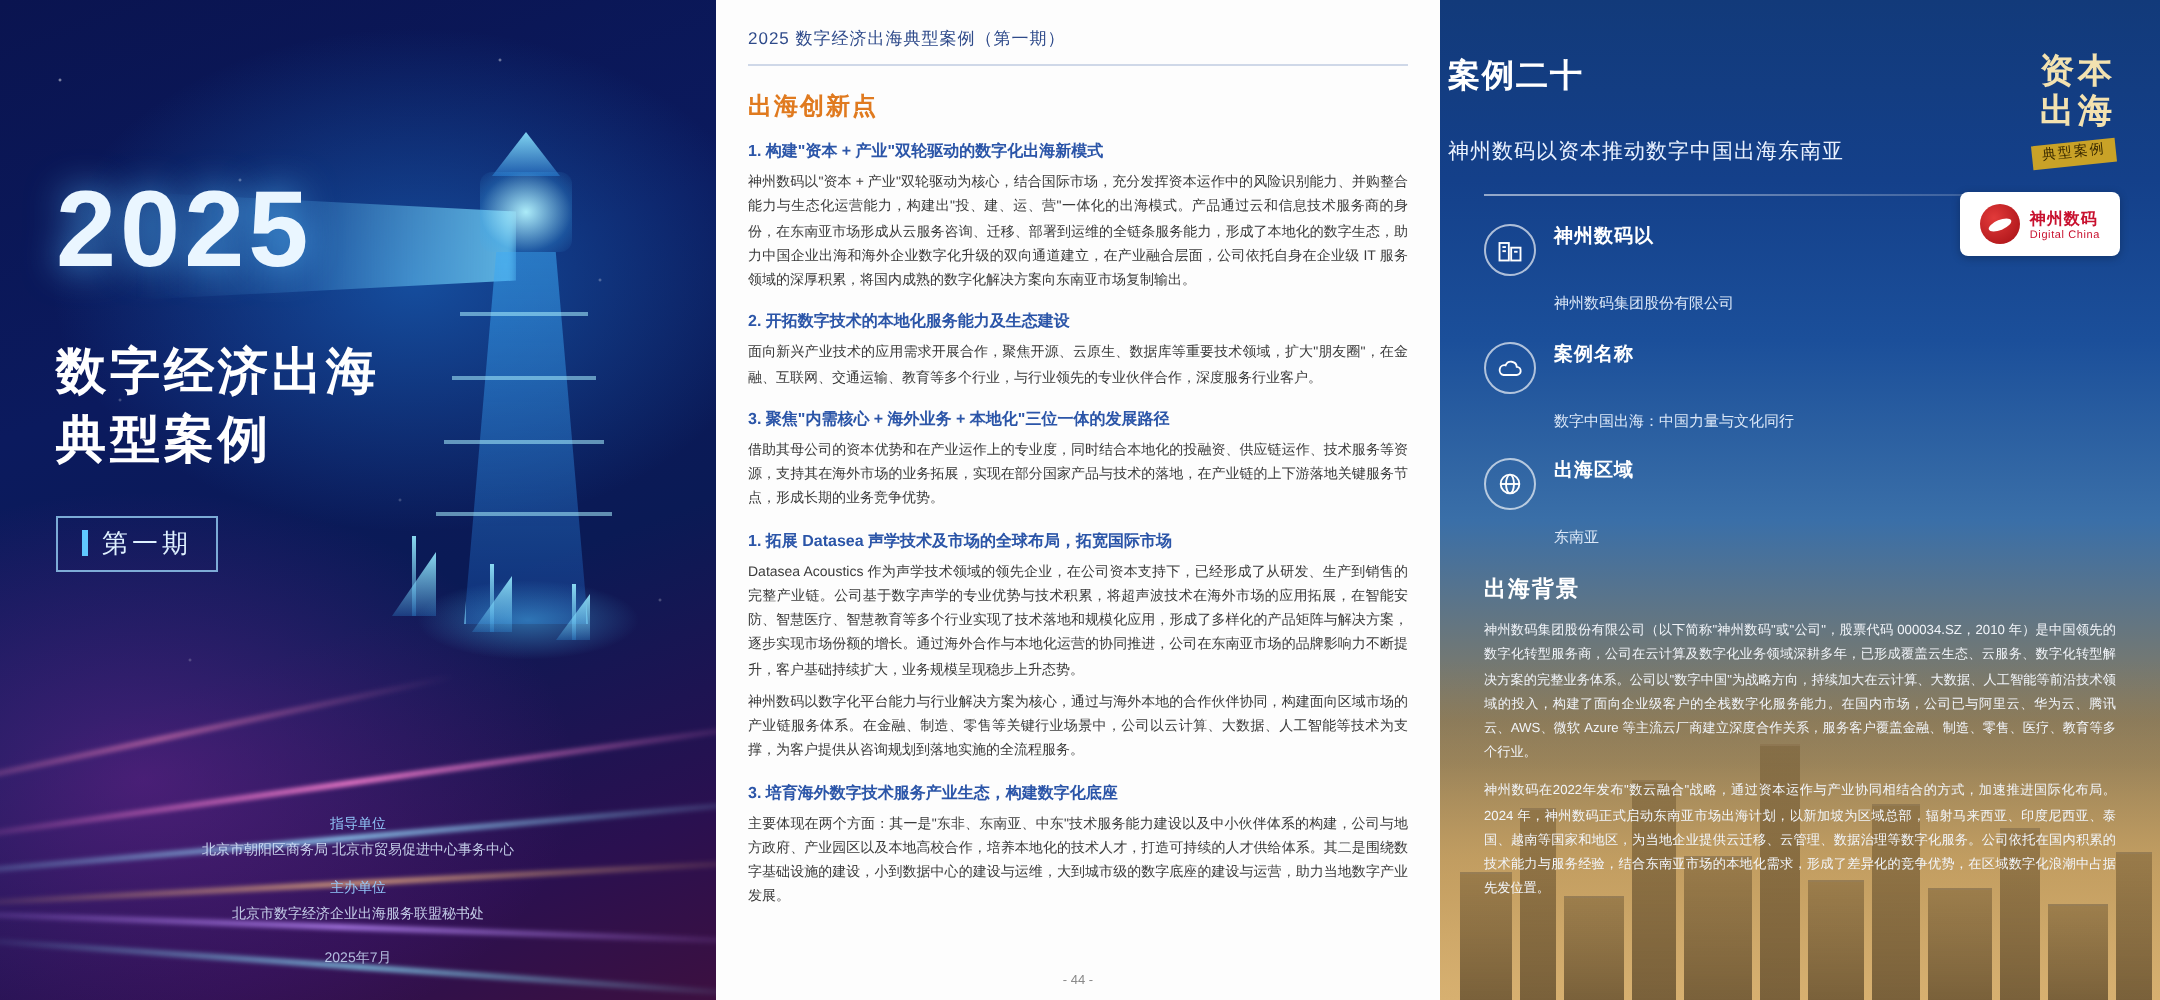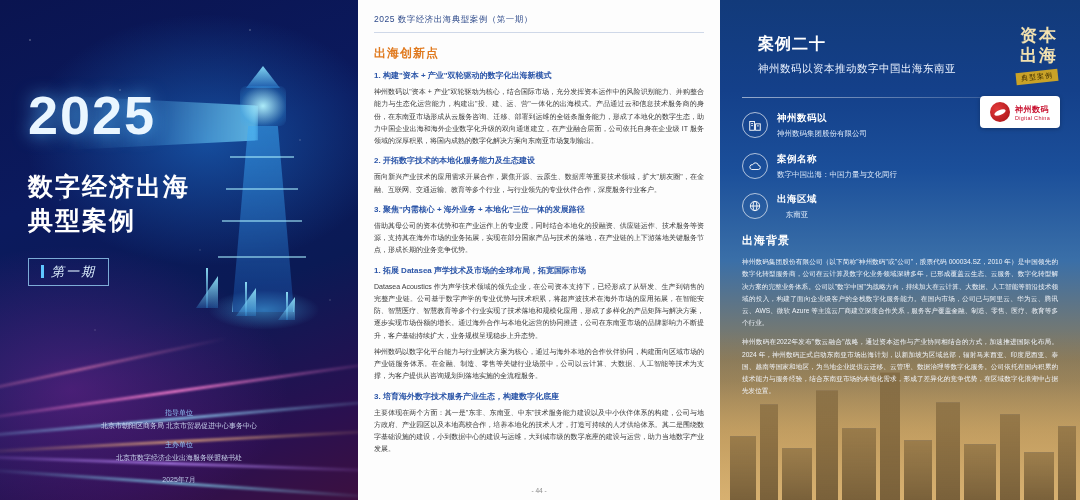--- a/index.html
+++ b/index.html
@@ -109,21 +109,21 @@
   .cover-h1 {
     margin-top: 28px;
     font-size: 25px; font-weight: bold; letter-spacing: 2px;
     color: #ffffff; line-height: 1.35;
   }
   .cover-issue {
     margin-top: 20px;
     display: inline-flex; align-items: center; gap: 7px;
     border: 1px solid rgba(160,220,255,0.75);
     padding: 4px 12px;
-    font-size: 13px; color: #dff1ff; letter-spacing: 2px; font-style: italic;
+    font-size: 13px; color: #dff1ff; letter-spacing: 2px;
   }
   .cover-issue::before {
     content: ""; display: block; width: 3px; height: 13px;
     background: #5fc8ff;
   }
   .cover-footer {
     position: absolute; left: 0; right: 0; bottom: 14px;
     text-align: center; color: rgba(220,235,255,0.85);
     font-size: 7px; line-height: 1.9;
   }
@@ -173,25 +173,25 @@
     position: absolute; left: 0; right: 0; bottom: 0; height: 170px;
     background:
       linear-gradient(180deg, rgba(20,60,130,0.0) 0%, rgba(150,120,70,0.25) 30%, rgba(200,160,95,0.55) 70%, rgba(215,175,110,0.75) 100%);
   }
   .cp-city .b {
     position: absolute; bottom: 0;
     background: linear-gradient(180deg, rgba(120,95,55,0.55), rgba(90,70,40,0.75));
     border-top: 1px solid rgba(255,225,170,0.25);
   }
   .cp-head {
-    position: relative; padding: 26px 22px 0 38px;
-    display: flex; justify-content: space-between; align-items: center;
+    position: relative; padding: 26px 22px 0 4px;
+    display: flex; justify-content: space-between; align-items: flex-end;
   }
   .cp-case-no { font-size: 16px; font-weight: bold; letter-spacing: 1px; }
-  .cp-case-title { margin-top: 7px; font-size: 10.5px; color: #eaf2ff; letter-spacing: 0.5px; }
+  .cp-case-title { margin-top: 20px; font-size: 10.5px; color: #eaf2ff; letter-spacing: 0.5px; }
   .cp-stamp {
     text-align: right; line-height: 1.15;
   }
   .cp-stamp .big {
     font-size: 17px; font-weight: bold; color: #f3e2b0; letter-spacing: 2px;
   }
   .cp-stamp .seal {
     display: inline-block; margin-top: 4px;
     background: #c9a227; color: #3a2a00;
     font-size: 7px; padding: 2px 5px; letter-spacing: 1px;
@@ -204,21 +204,21 @@
   .cp-info { position: relative; padding: 14px 22px 0 22px; }
   .cp-row { display: flex; align-items: flex-start; gap: 9px; margin-bottom: 13px; }
   .cp-ic {
     width: 26px; height: 26px; flex: 0 0 26px;
     border: 1px solid rgba(255,255,255,0.65);
     border-radius: 50%;
     display: flex; align-items: center; justify-content: center;
   }
   .cp-ic svg { width: 14px; height: 14px; }
   .cp-lbl { font-size: 9.5px; font-weight: bold; color: #ffffff; letter-spacing: 0.5px; }
-  .cp-val { margin-top: 3px; font-size: 7.5px; color: #dce8f8; line-height: 1.5; text-align: center; }
+  .cp-val { margin-top: 21px; font-size: 7.5px; color: #dce8f8; line-height: 1.5; }
   .cp-logo {
     position: absolute; right: 20px; top: 96px;
     background: #ffffff; border-radius: 4px;
     padding: 6px 10px;
     display: flex; align-items: center; gap: 5px;
     box-shadow: 0 1px 4px rgba(0,0,0,0.25);
   }
   .cp-logo .mark {
     width: 20px; height: 20px; border-radius: 50%;
     background: radial-gradient(circle at 35% 35%, #e23a3a, #a50f14);

